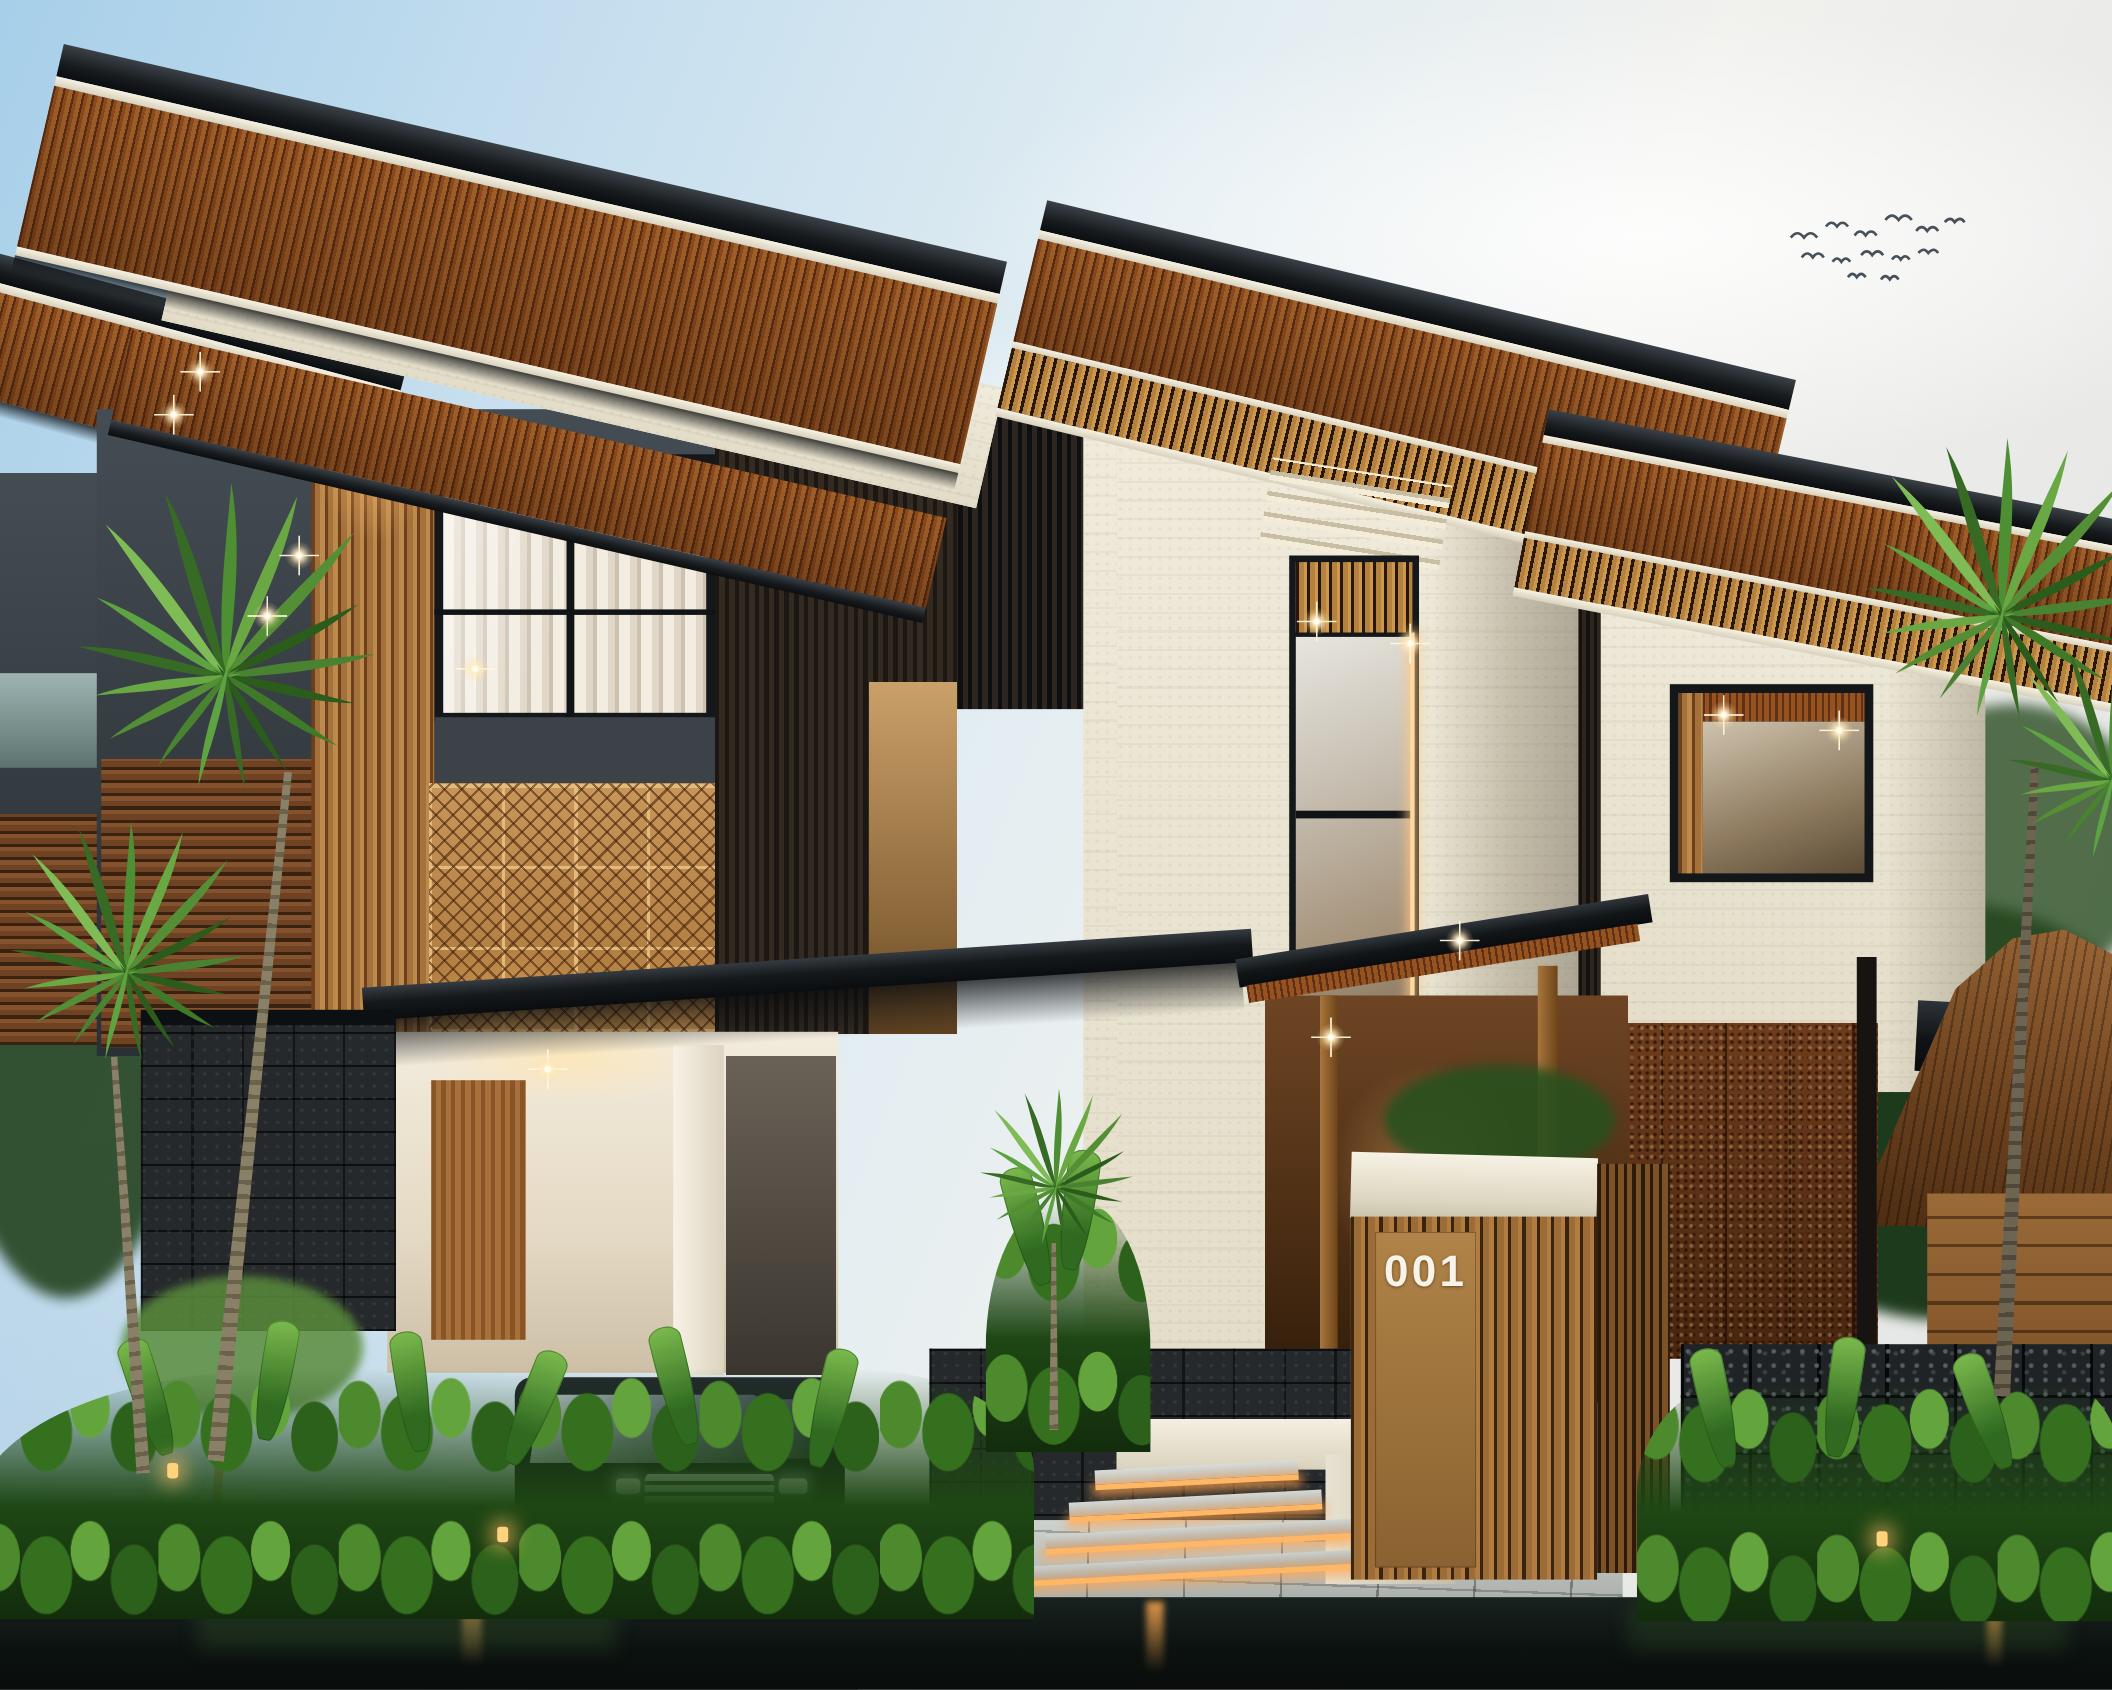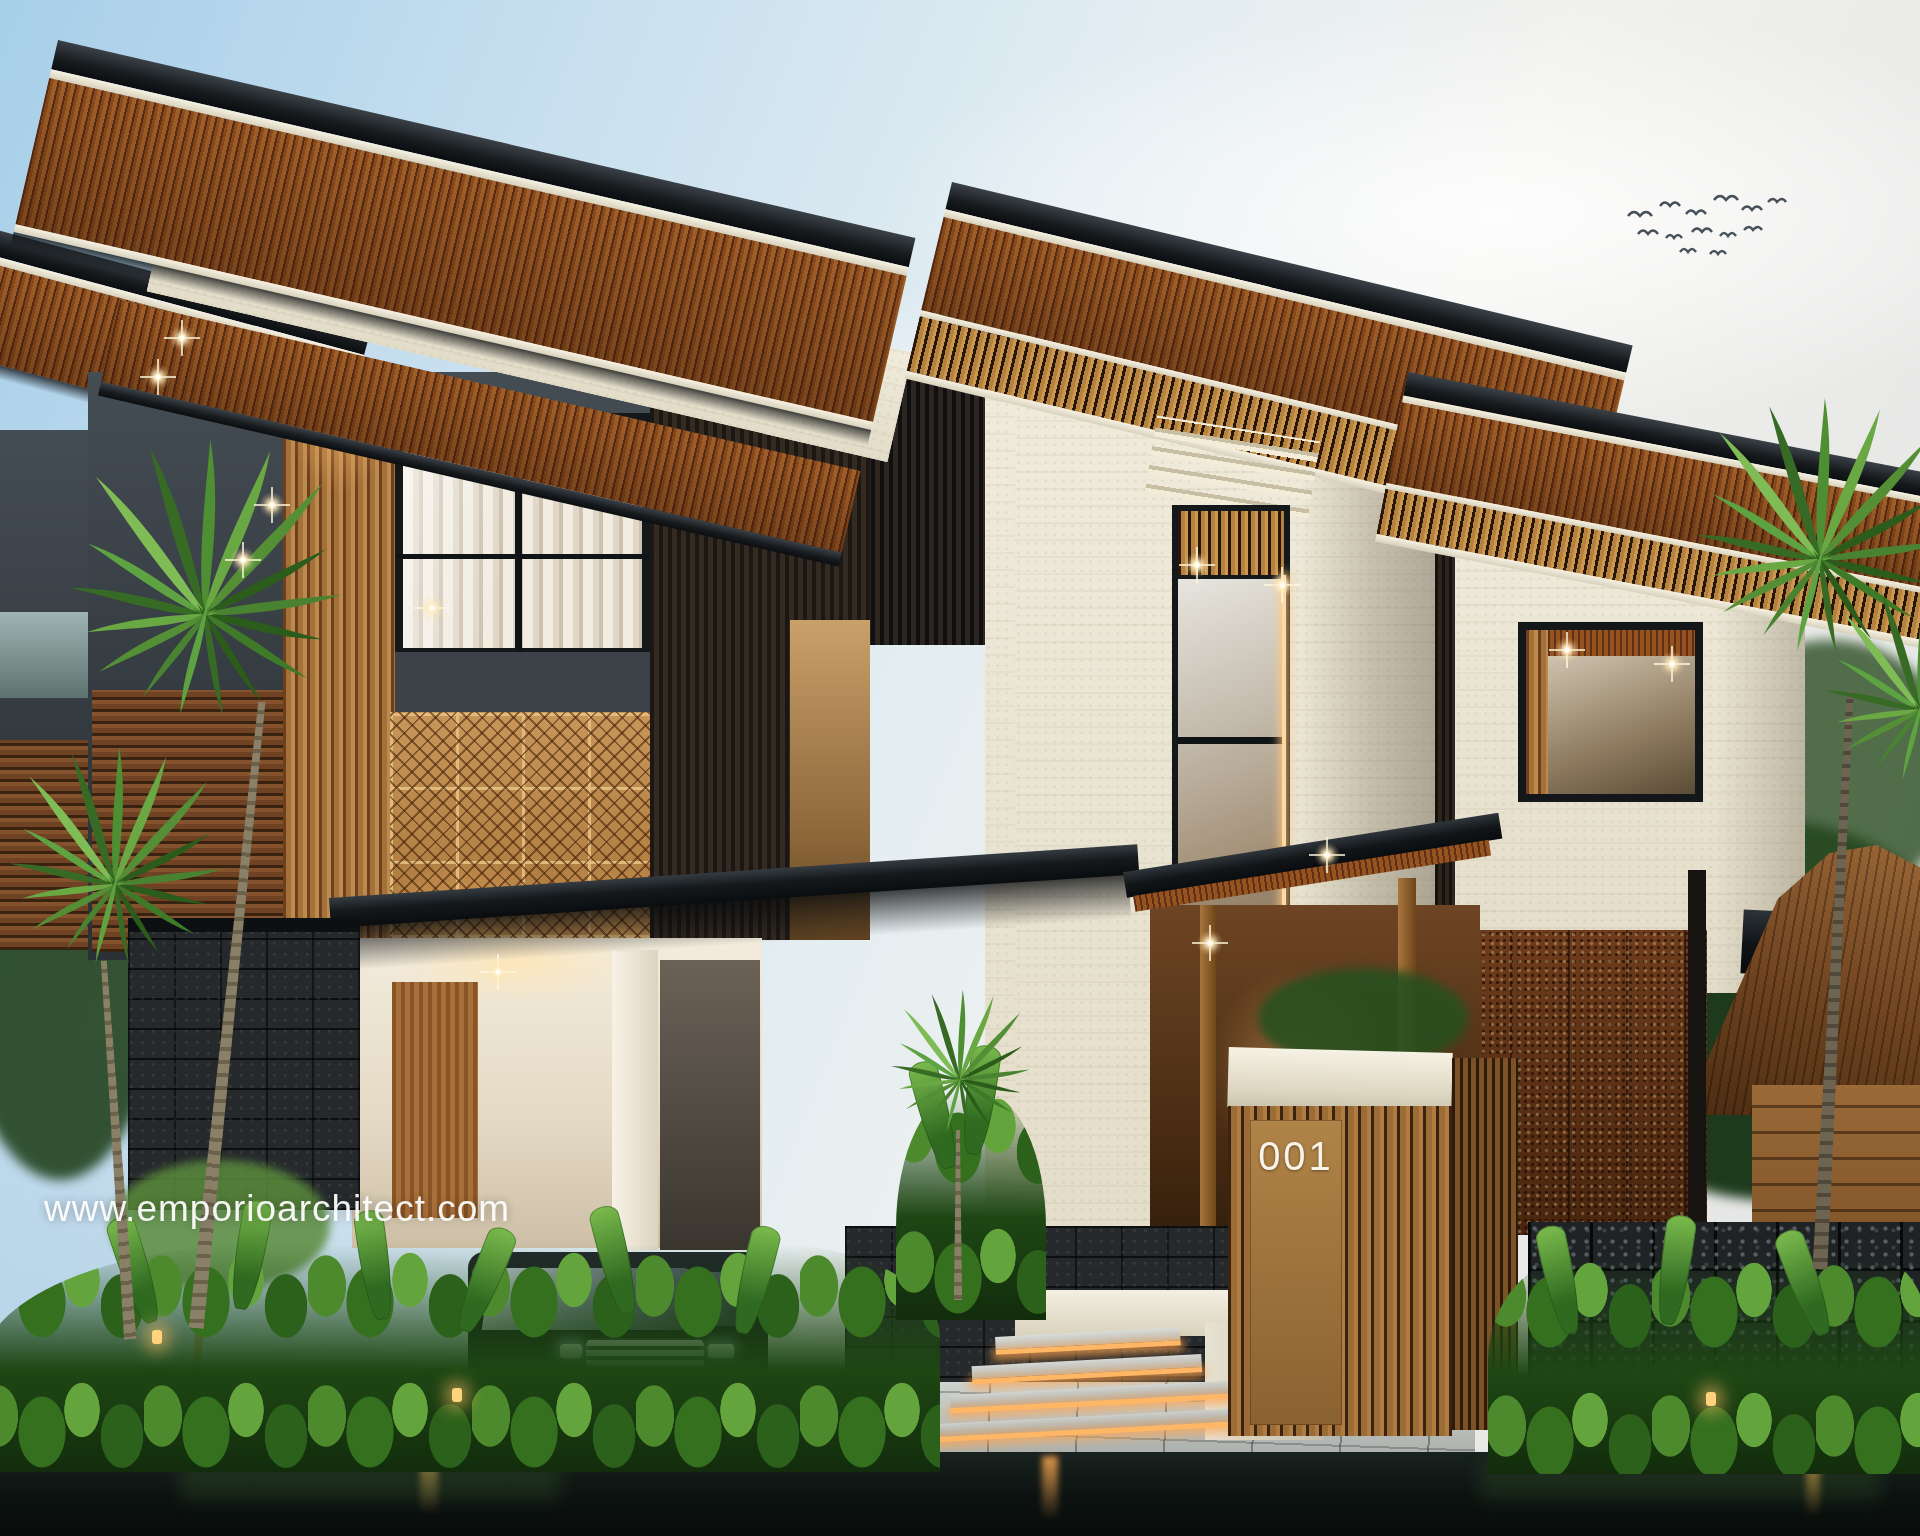--- a/index.html
+++ b/index.html
@@ -71,21 +71,21 @@
     radial-gradient(circle,#fffdf2 2px, rgba(255,236,192,.85) 4px, rgba(255,225,170,.25) 9px, transparent 13px),
     linear-gradient(0deg, transparent 47%, rgba(255,248,225,.95) 49% 51%, transparent 53%),
     linear-gradient(90deg, transparent 47%, rgba(255,248,225,.95) 49% 51%, transparent 53%);}
   .glight{width:10px;height:14px;background:#ffd27c;border-radius:3px;
     box-shadow:0 0 16px 7px rgba(255,190,100,.55);}
   .trunk{background:repeating-linear-gradient(176deg,#8a8068 0 9px,#6b624c 9px 13px);
     clip-path:polygon(34% 0,66% 0,84% 100%,16% 100%);}
   .treeblob{border-radius:50%;filter:blur(6px);}
   .watermark{color:rgba(255,255,255,.93);font-size:37px;letter-spacing:1px;
     text-shadow:0 0 8px rgba(0,0,0,.3);}
-  .housenum{color:#f7f3e9;font-size:40px;font-weight:normal;letter-spacing:3px;
+  .housenum{color:#f7f3e9;font-size:40px;font-weight:bold;letter-spacing:3px;
     text-shadow:0 1px 3px rgba(50,25,4,.55);}
 </style>
 </head>
 <body>
 
 <div id="scene">
 
   <div class="abs sky" style="left:0;top:0;width:1920px;height:1536px"></div>
 
   <svg class="abs" style="left:1622px;top:188px;width:180px;height:84px;z-index:2" viewBox="0 0 180 84">
@@ -379,15 +379,14 @@
   <div class="abs flare" style="left:243px;top:560px;z-index:16"></div>
   <div class="abs flare" style="left:432px;top:608px;z-index:16"></div>
   <div class="abs flare" style="left:1197px;top:565px;z-index:16"></div>
   <div class="abs flare" style="left:1282px;top:585px;z-index:16"></div>
   <div class="abs flare" style="left:1210px;top:943px;z-index:16"></div>
   <div class="abs flare" style="left:1327px;top:855px;z-index:16"></div>
   <div class="abs flare" style="left:1567px;top:650px;z-index:16"></div>
   <div class="abs flare" style="left:1672px;top:664px;z-index:16"></div>
   <div class="abs flare" style="left:498px;top:972px;z-index:16"></div>
 
-  <div class="abs watermark" style="left:44px;top:1188px;z-index:20">www.emporioarchitect.com</div>
 
 </div>
 
 </body></html>

